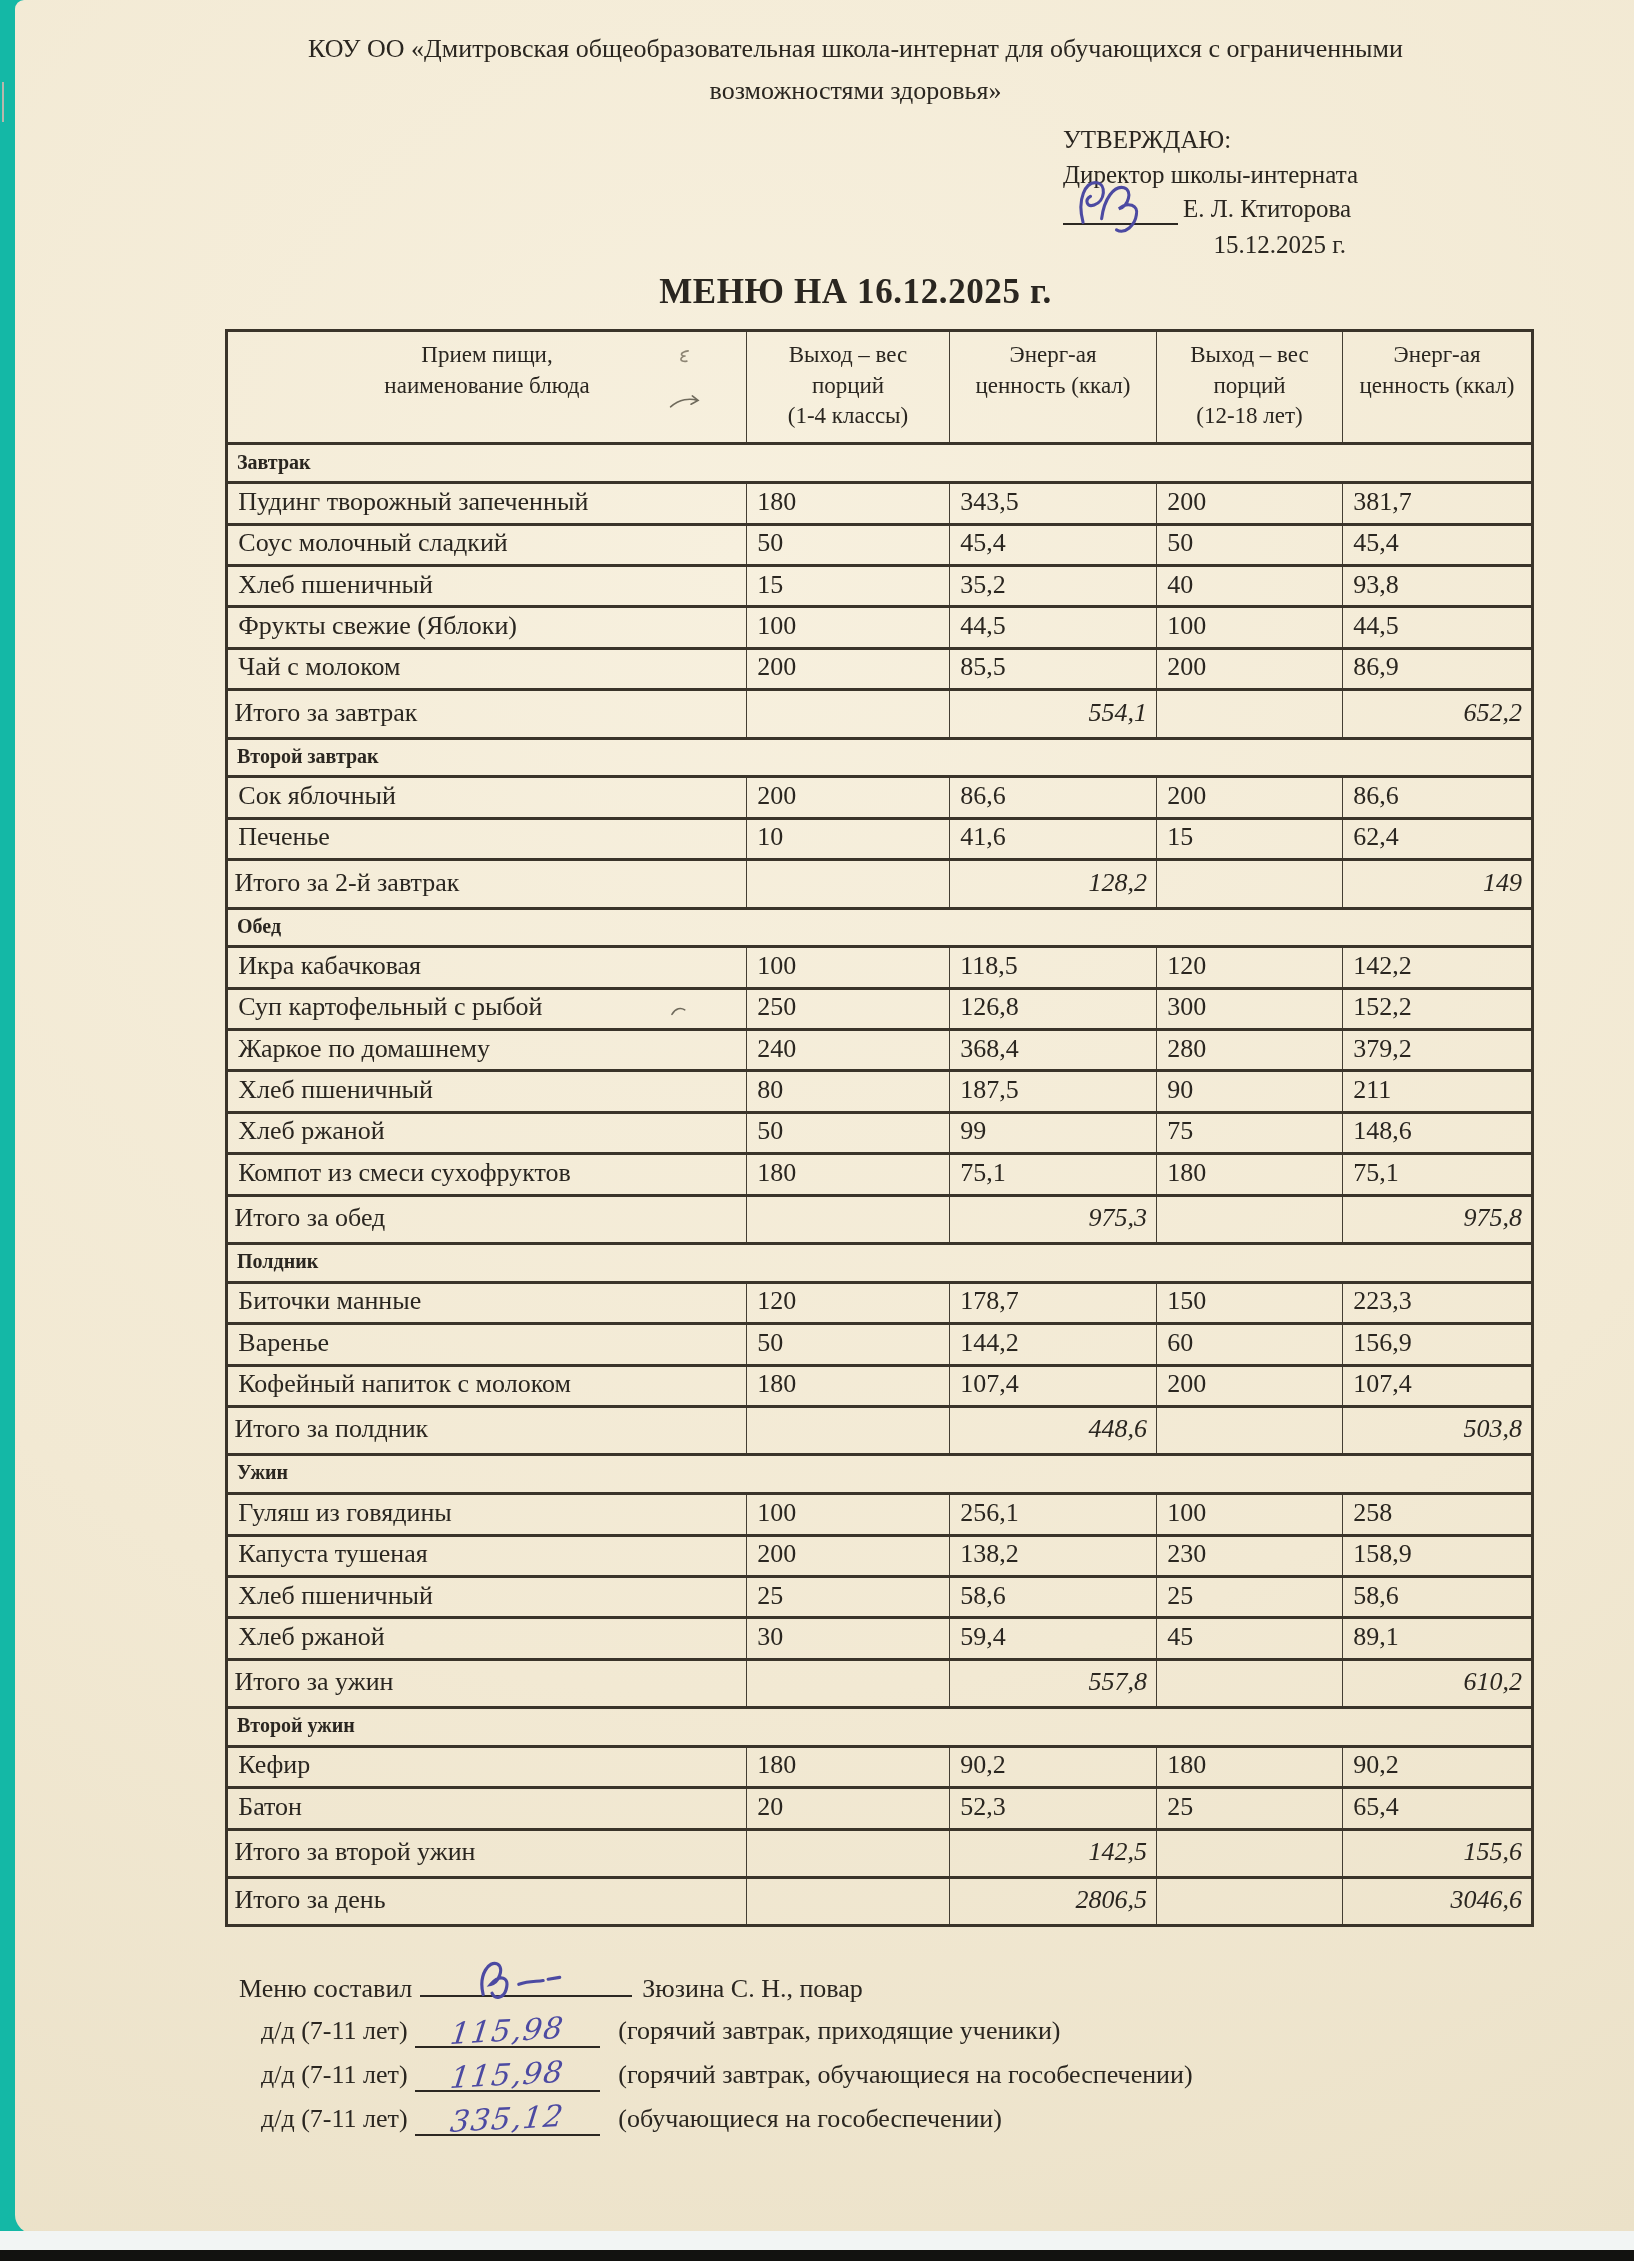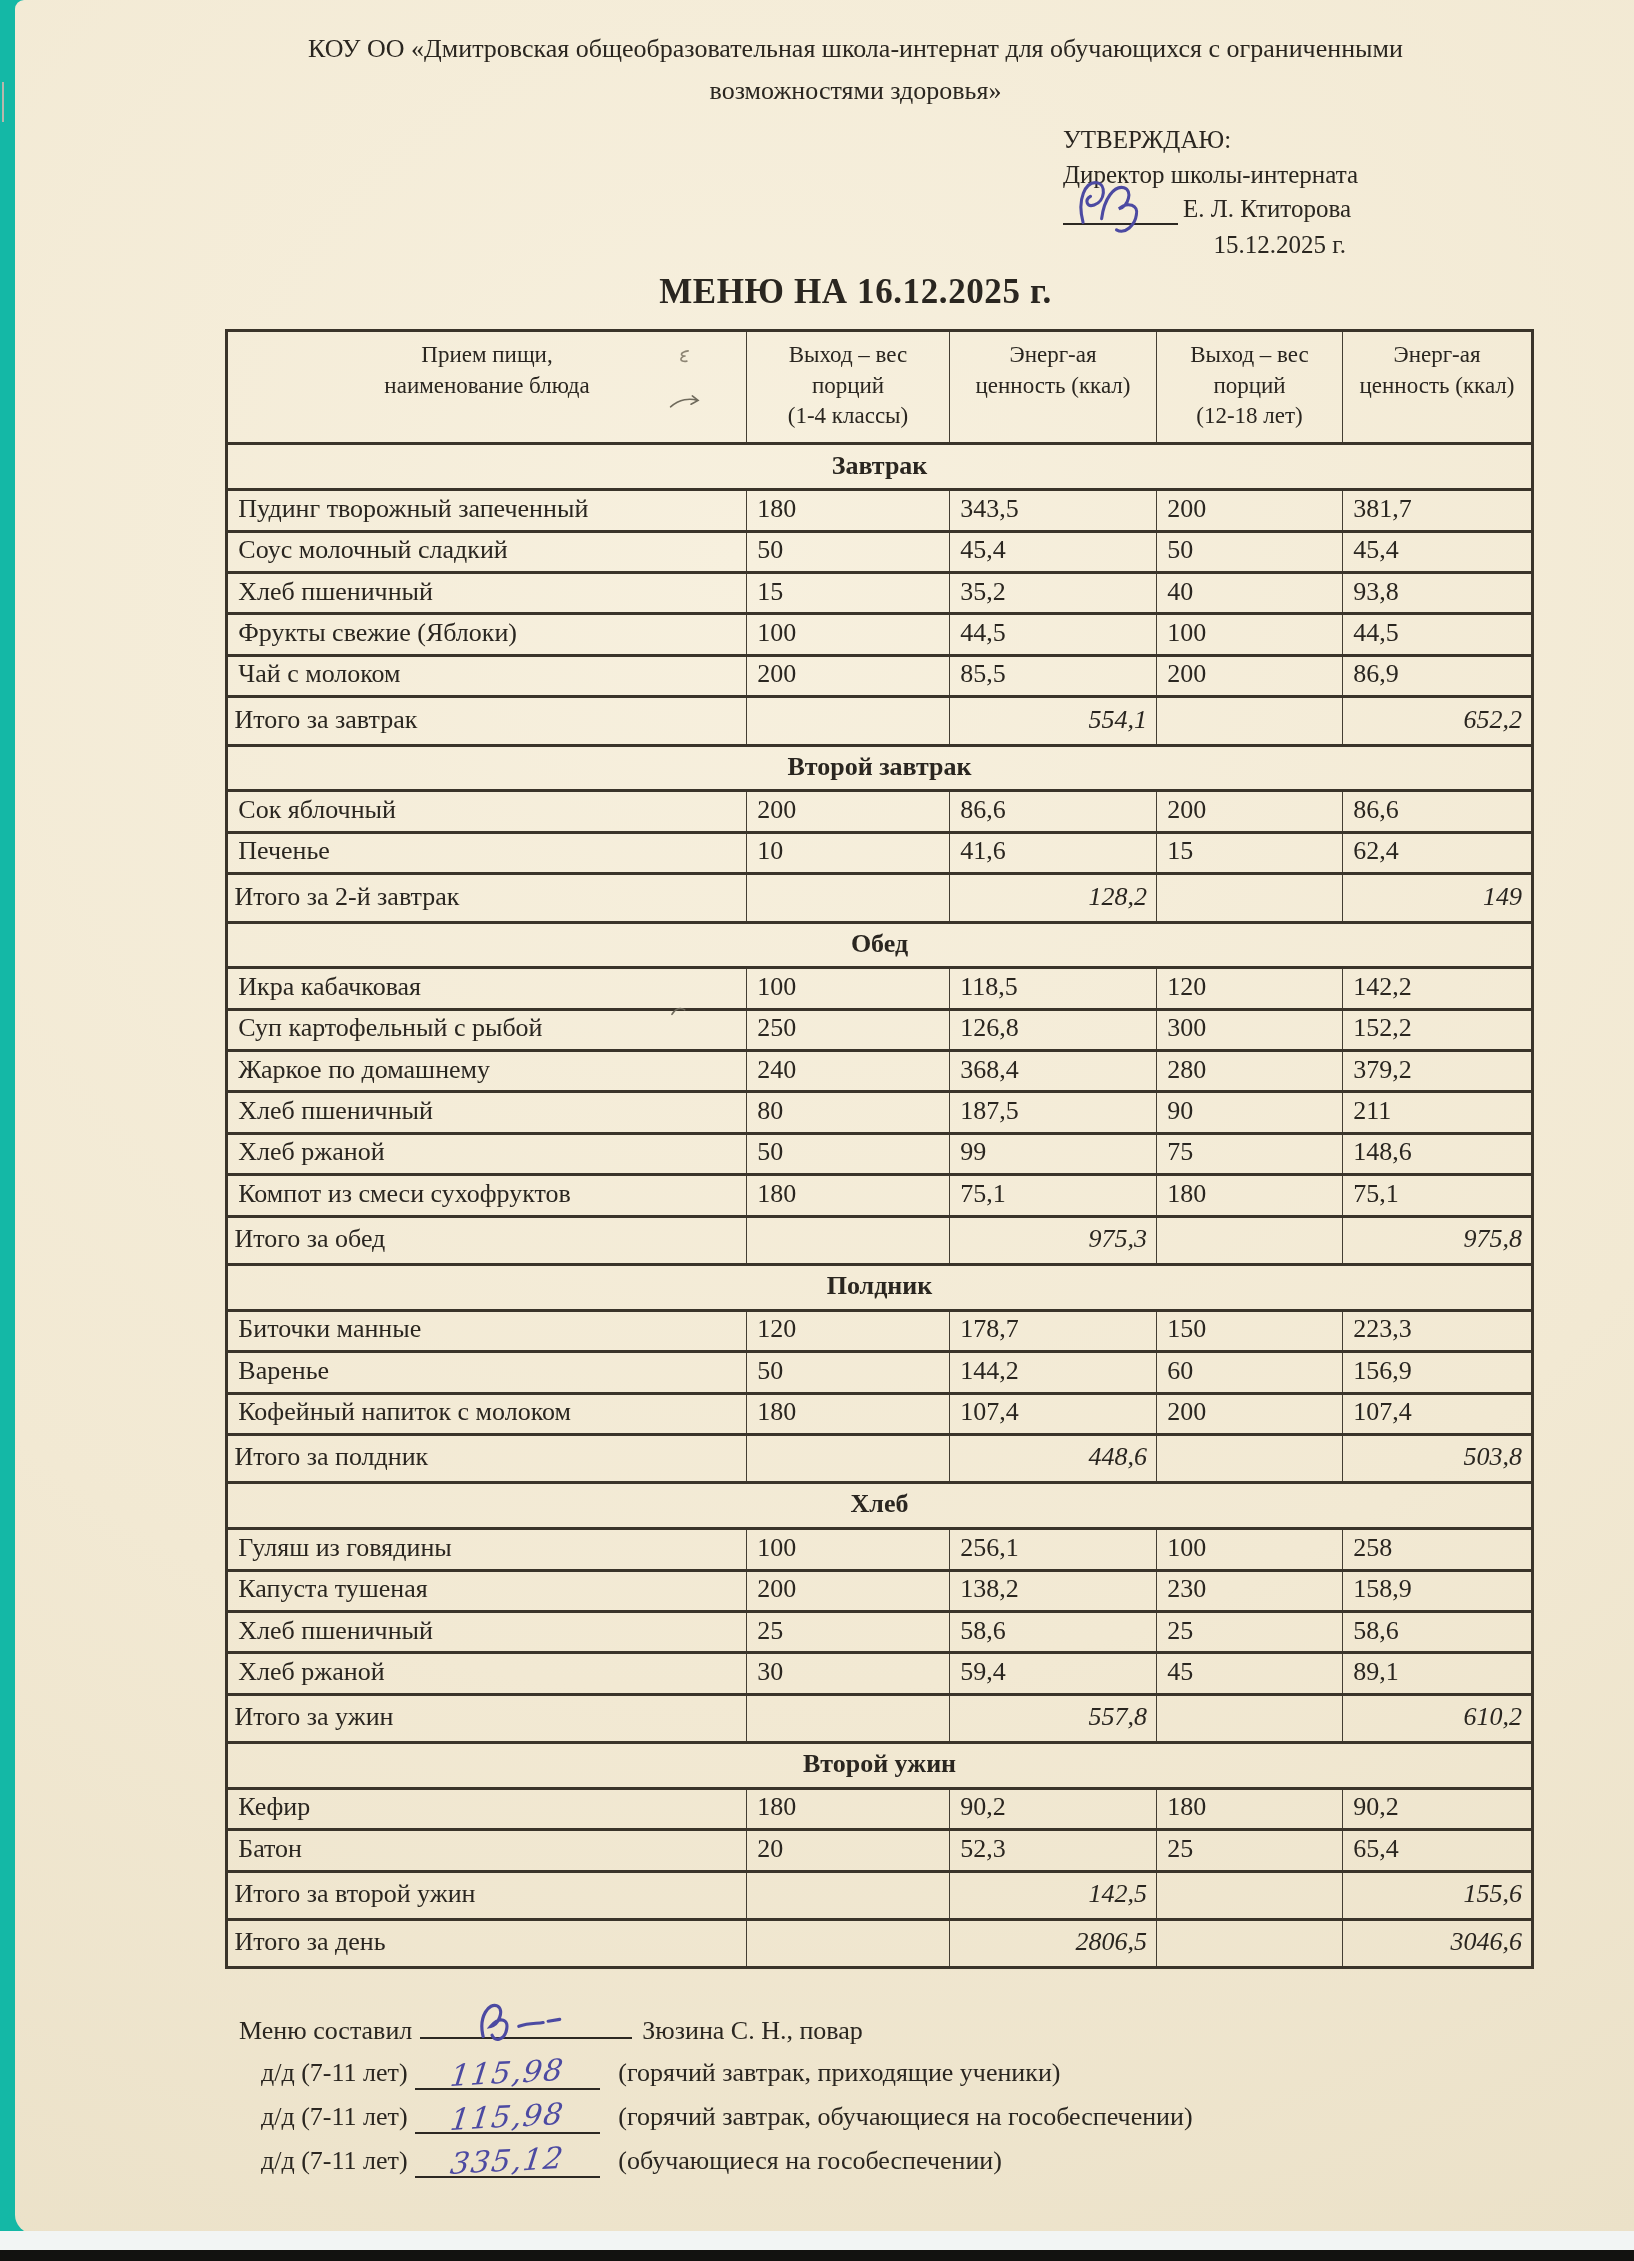--- a/index.html
+++ b/index.html
@@ -31,21 +31,21 @@
              border:3.2px solid #3a342a;margin-top:12px;}
   table.menu col.c1{width:520px;} table.menu col.c2{width:203px;}
   table.menu col.c3{width:207px;} table.menu col.c4{width:186px;}
   table.menu col.c5{width:190px;}
   table.menu th,table.menu td{border-left:1.9px solid #443e33;border-right:1.9px solid #443e33;
              border-top:3.2px solid #3a342a;border-bottom:3.2px solid #3a342a;}
   table.menu th{font-weight:normal;font-size:23px;line-height:1.34;text-align:center;
              vertical-align:top;padding:7.7px 2.6px 10.3px;}
   td.name{font-size:26px;padding:2.6px 10.3px 5.8px;text-align:left;vertical-align:top;white-space:pre-line;}
   td.num{font-size:26px;padding:2.6px 10.3px 5.8px;text-align:left;vertical-align:top;}
-  tr.section td{font-size:26px;font-weight:bold;padding:5.1px 9px 7.7px;text-align:center;}
+  tr.section td{font-size:20px;font-weight:bold;padding:5.1px 9px 7.7px;text-align:left;}
   td.sum-label{font-size:26px;text-align:left;padding:6.4px 19.3px 9px 6.4px;vertical-align:top;}
   td.sum-val{font-size:26px;font-style:italic;text-align:right;padding:6.4px 9px 9px 3.9px;vertical-align:top;}
   td.empty{padding:6.4px 3.9px 9px;}
 
   .sign-block{margin:36px 0 0 239px;font-size:26px;}
   .composed{white-space:nowrap;}
   .hand-blank{display:inline-block;border-bottom:2.6px solid #2c2822;text-align:center;
               position:relative;vertical-align:baseline;margin:0 10.3px 0 7.7px;}
   .composed .hand-blank{width:212px;height:32px;}
   .composed .hand-blank svg{position:absolute;left:45px;bottom:-10.3px;}
@@ -271,21 +271,21 @@
             <td class="num">107,4</td>
           </tr>
           <tr class="summary">
             <td class="sum-label">Итого за полдник</td>
             <td class="empty"></td>
             <td class="sum-val">448,6</td>
             <td class="empty"></td>
             <td class="sum-val">503,8</td>
           </tr>
           <tr class="section">
-            <td class="name" colspan="5">Хлеб</td>
+            <td class="name" colspan="5">Ужин</td>
           </tr>
           <tr class="item">
             <td class="name">Гуляш из говядины</td>
             <td class="num">100</td>
             <td class="num">256,1</td>
             <td class="num">100</td>
             <td class="num">258</td>
           </tr>
           <tr class="item">
             <td class="name">Капуста тушеная</td>

